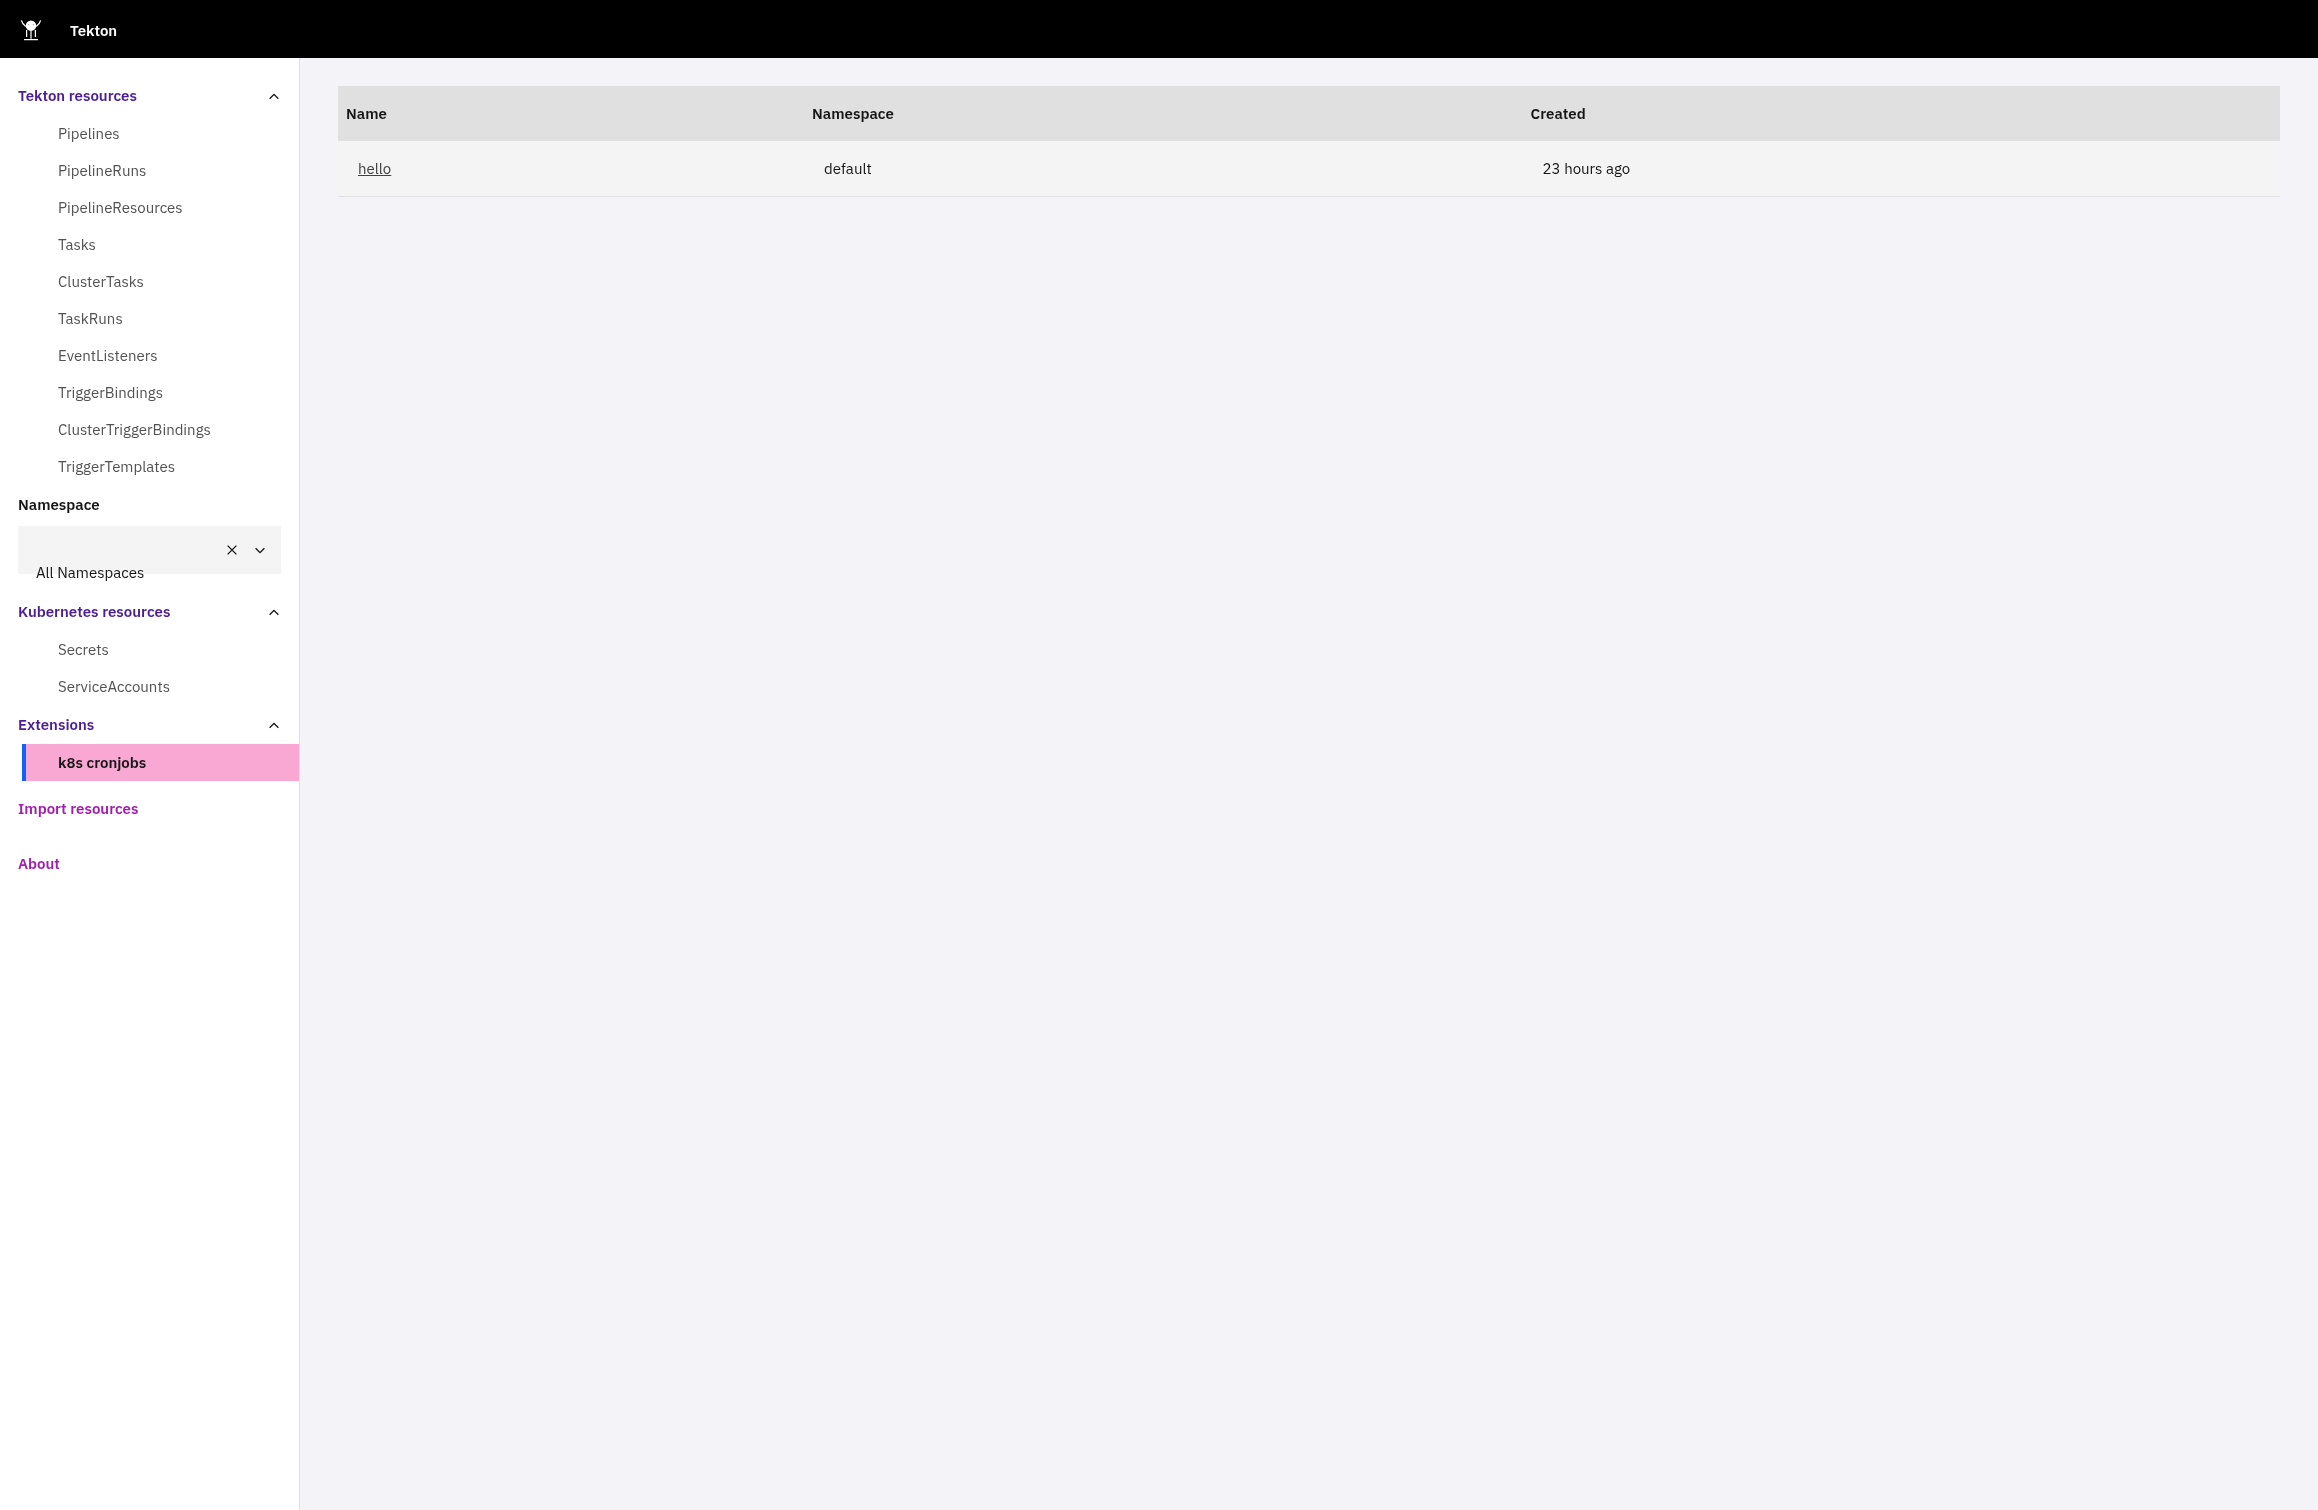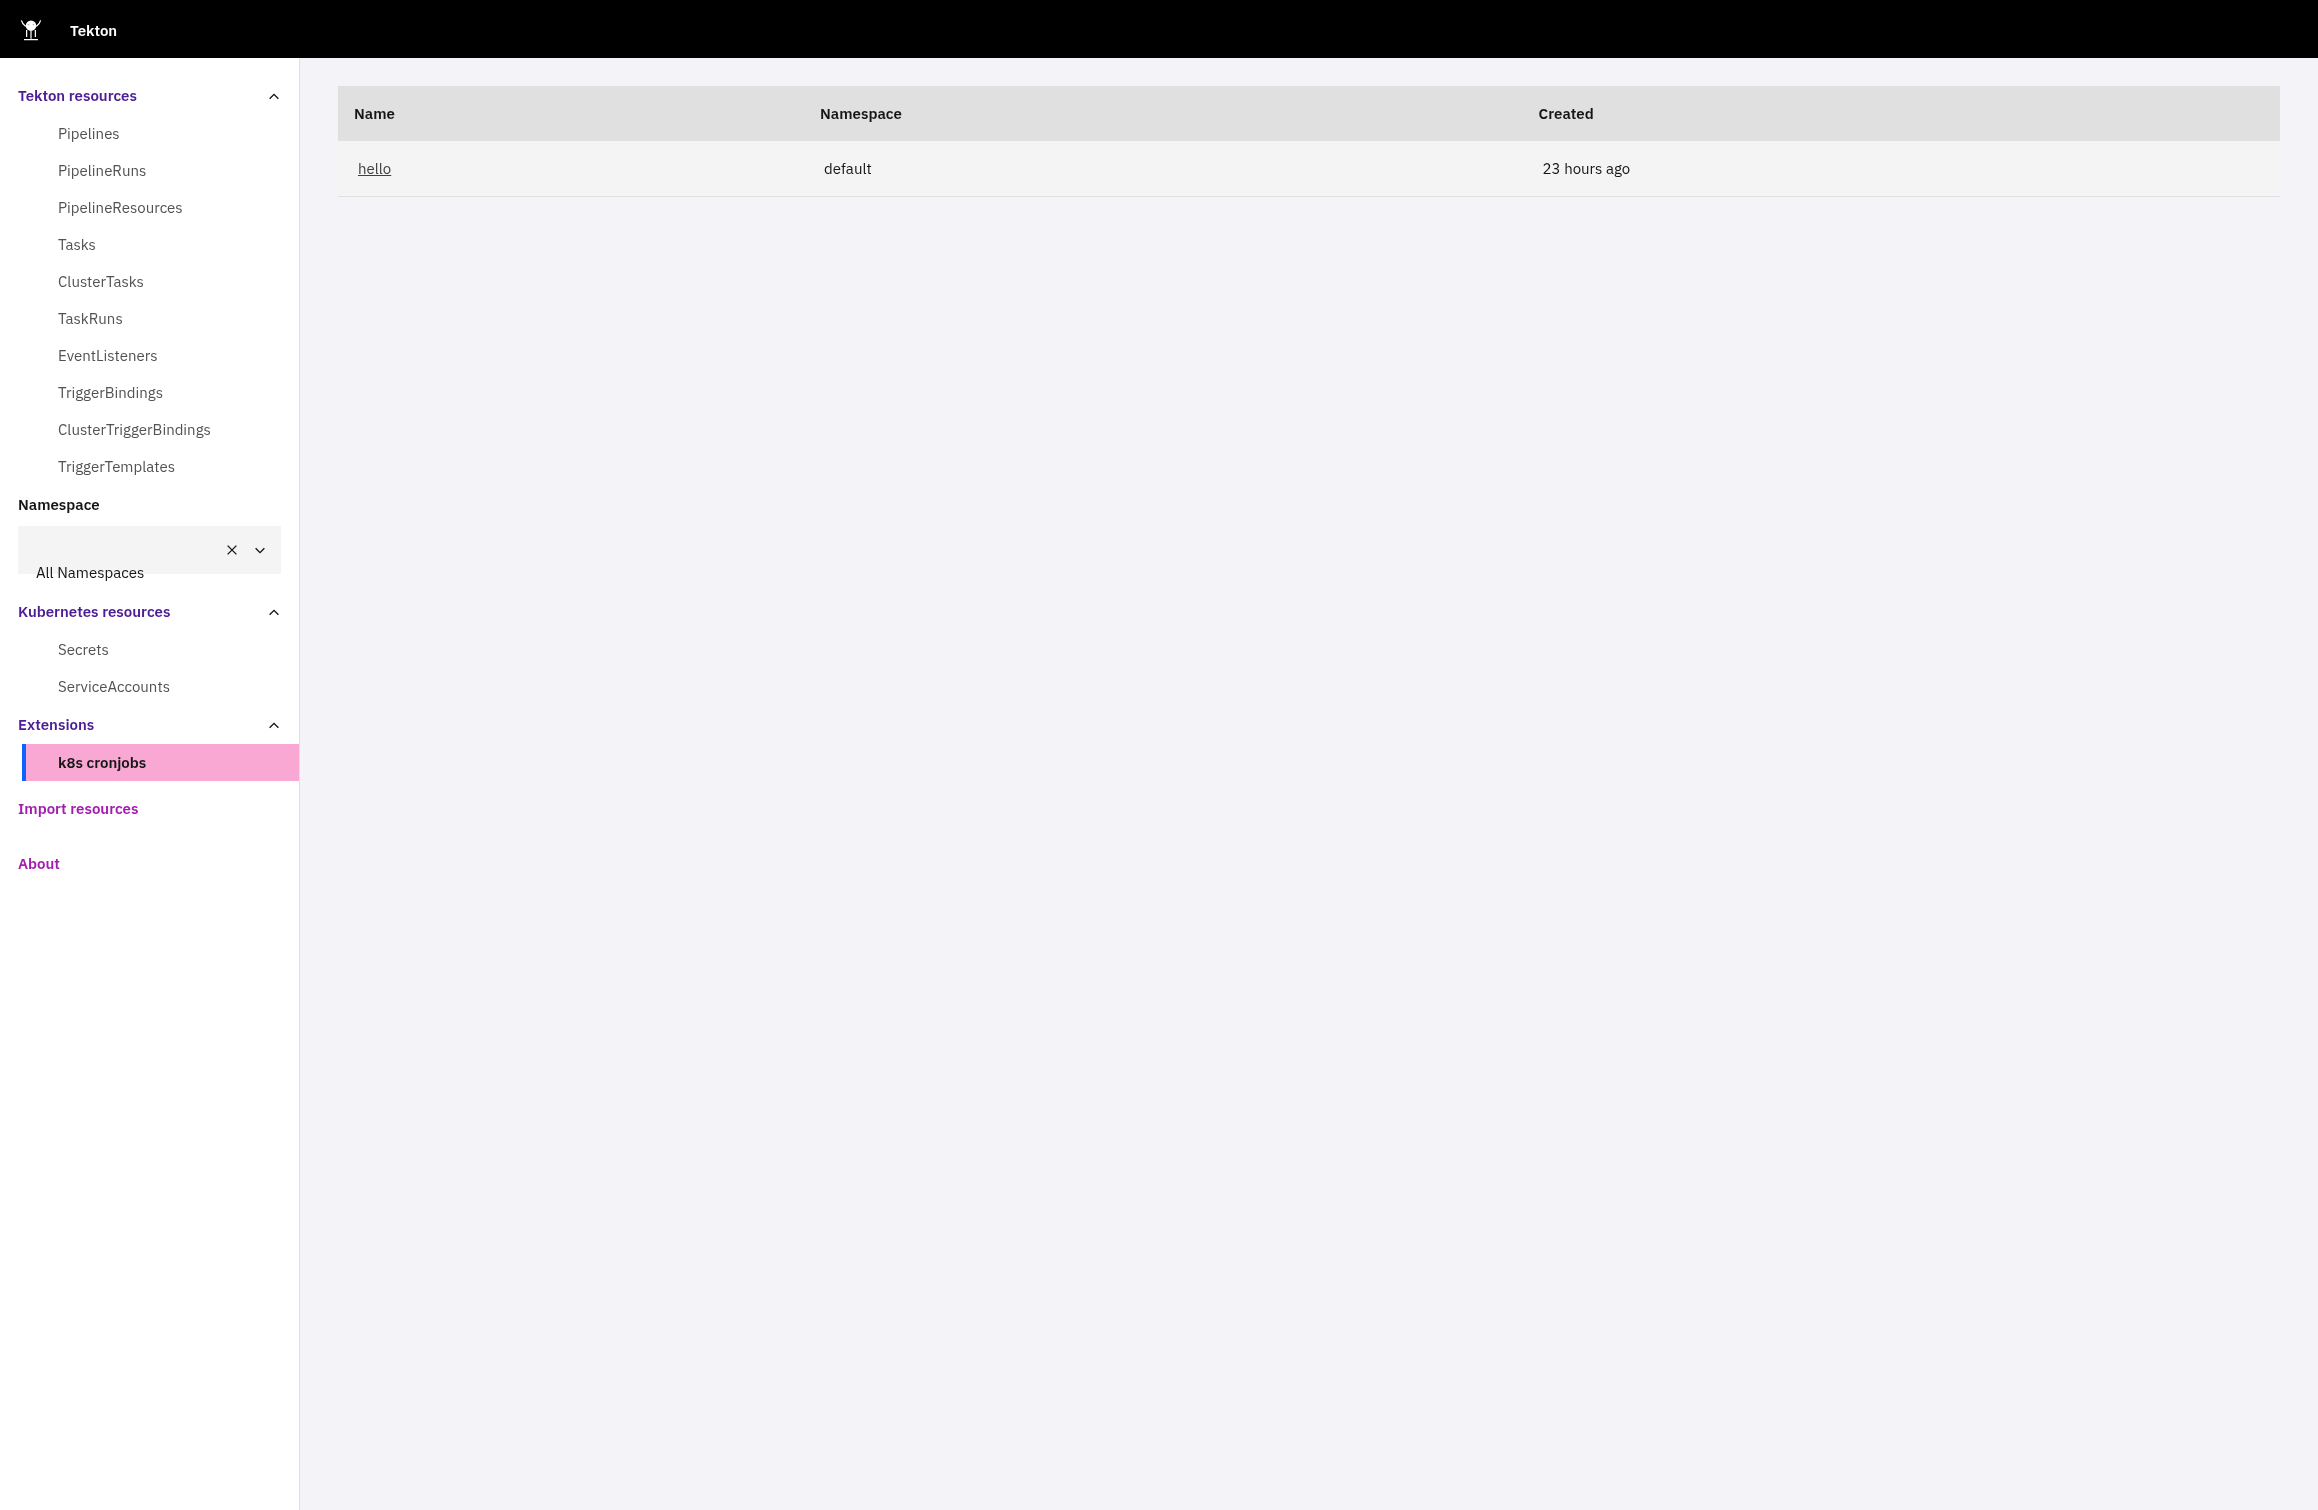--- a/index.html
+++ b/index.html
@@ -101,21 +101,21 @@
   color: #161616;
 }
 .table {
   width: 100%;
   border-collapse: collapse;
   background: #f4f4f4;
 }
 .table thead th {
   background: #e0e0e0;
   text-align: left;
-  padding: 18px 16px;
+  padding: 18px 8px;
   font-weight: 600;
   font-size: 15px;
   color: #161616;
 }
 .table tbody td {
   padding: 18px 20px;
   font-size: 15px;
   color: #161616;
   border-bottom: 1px solid #e0e0e0;
 }

